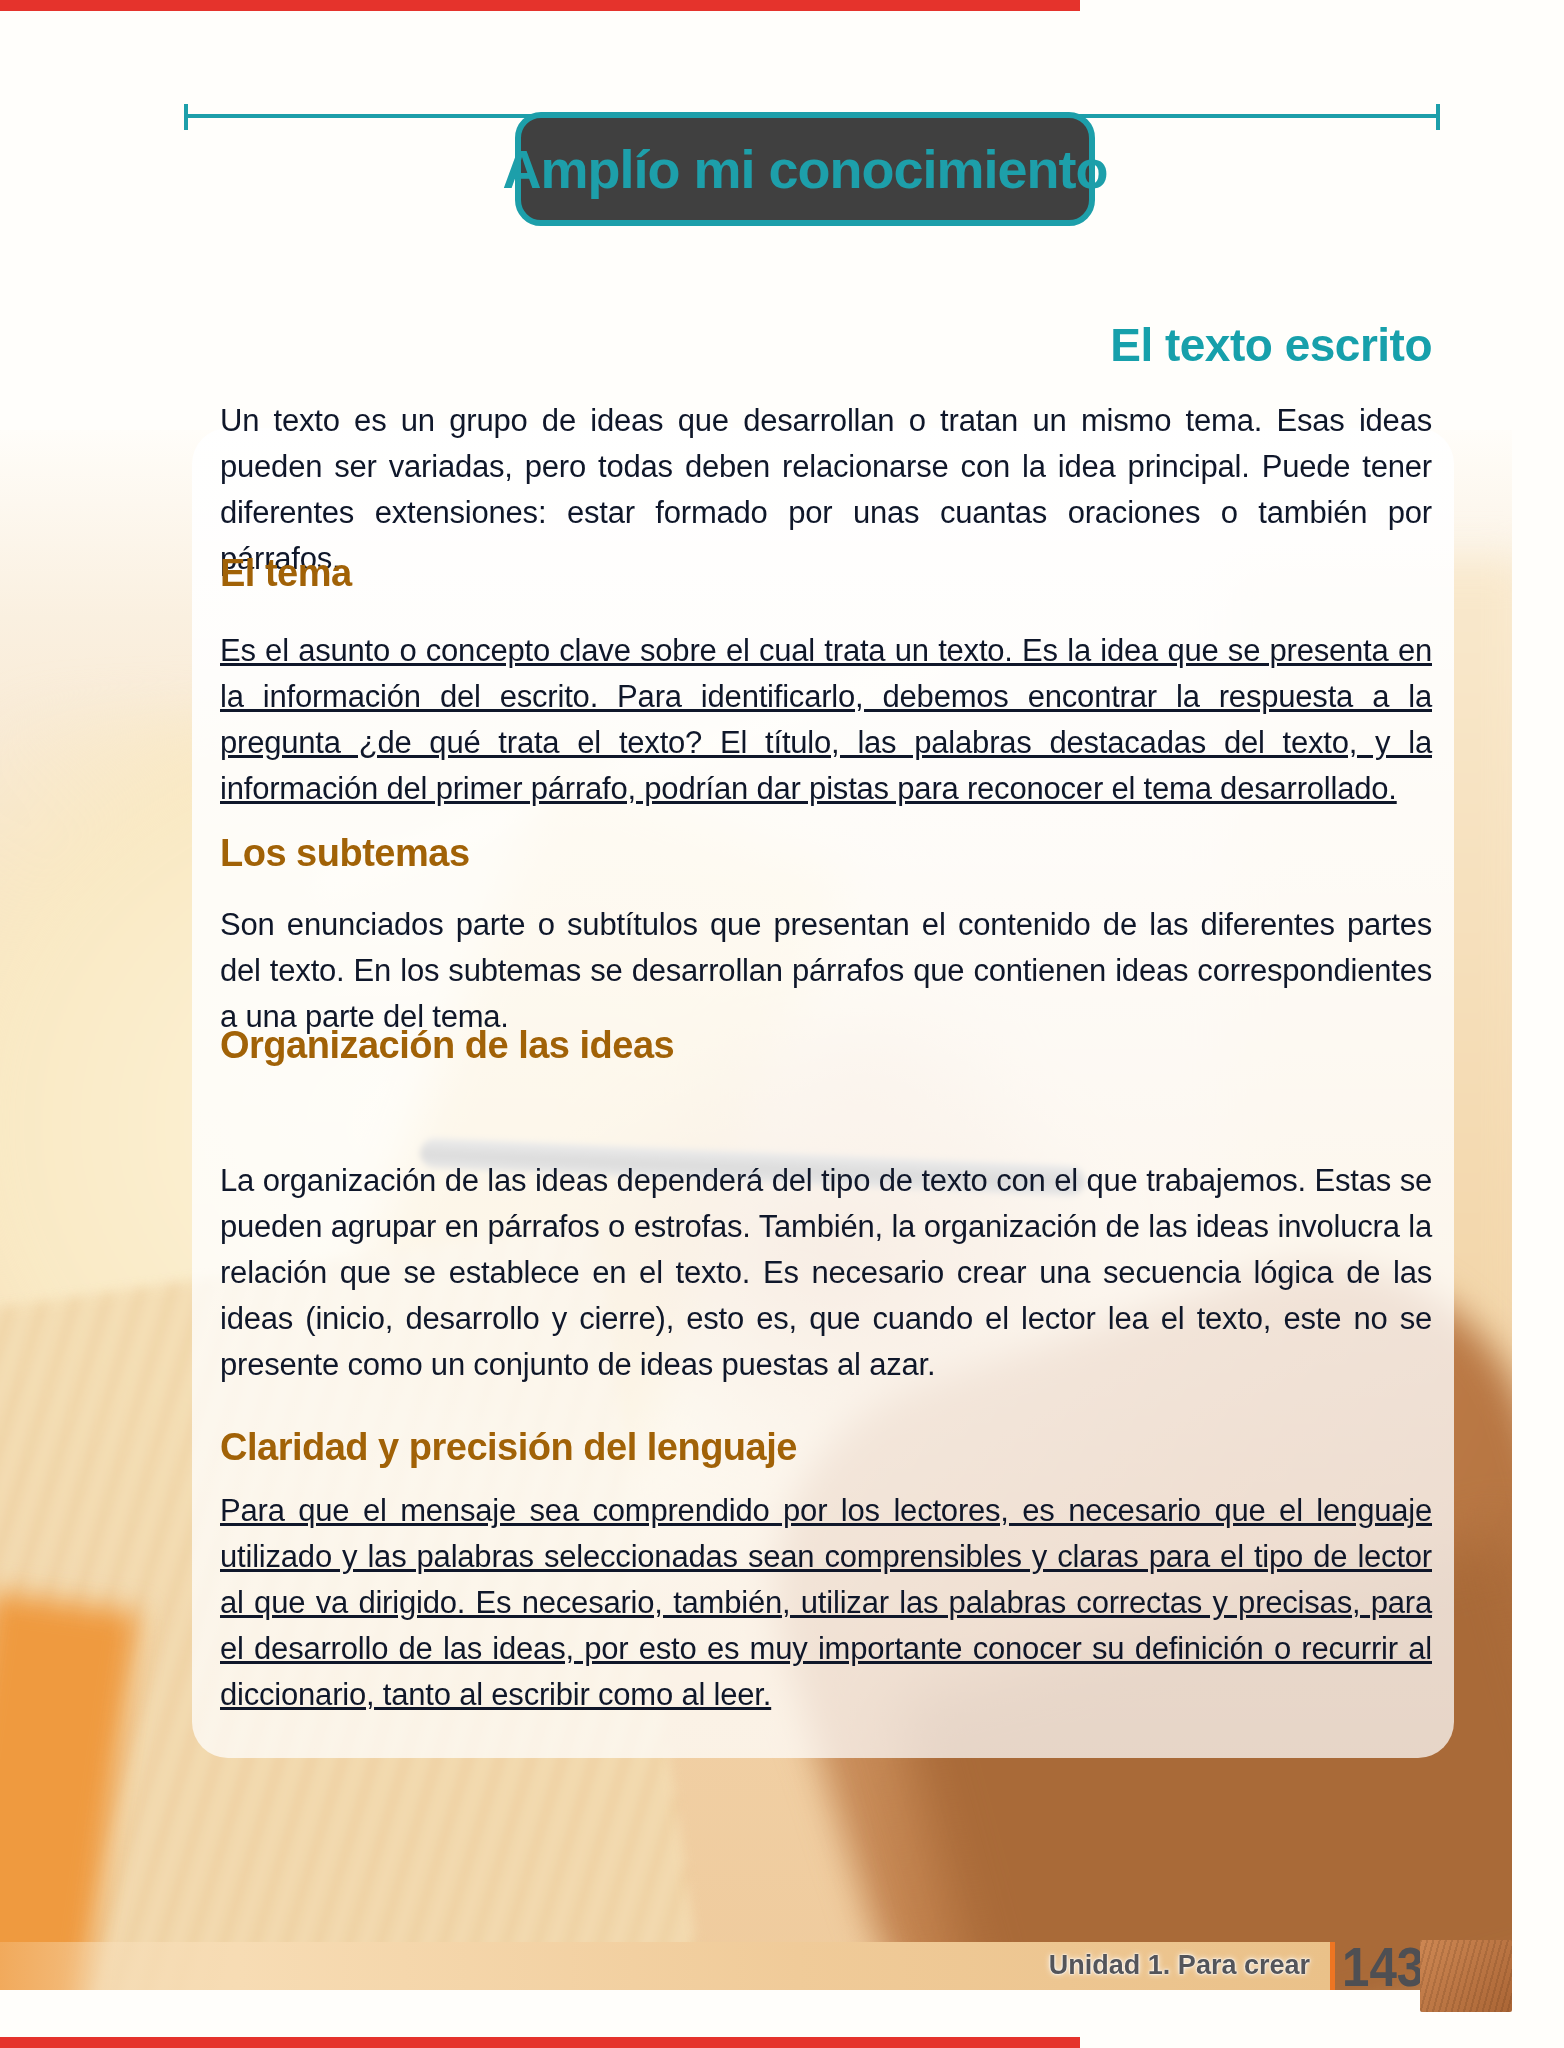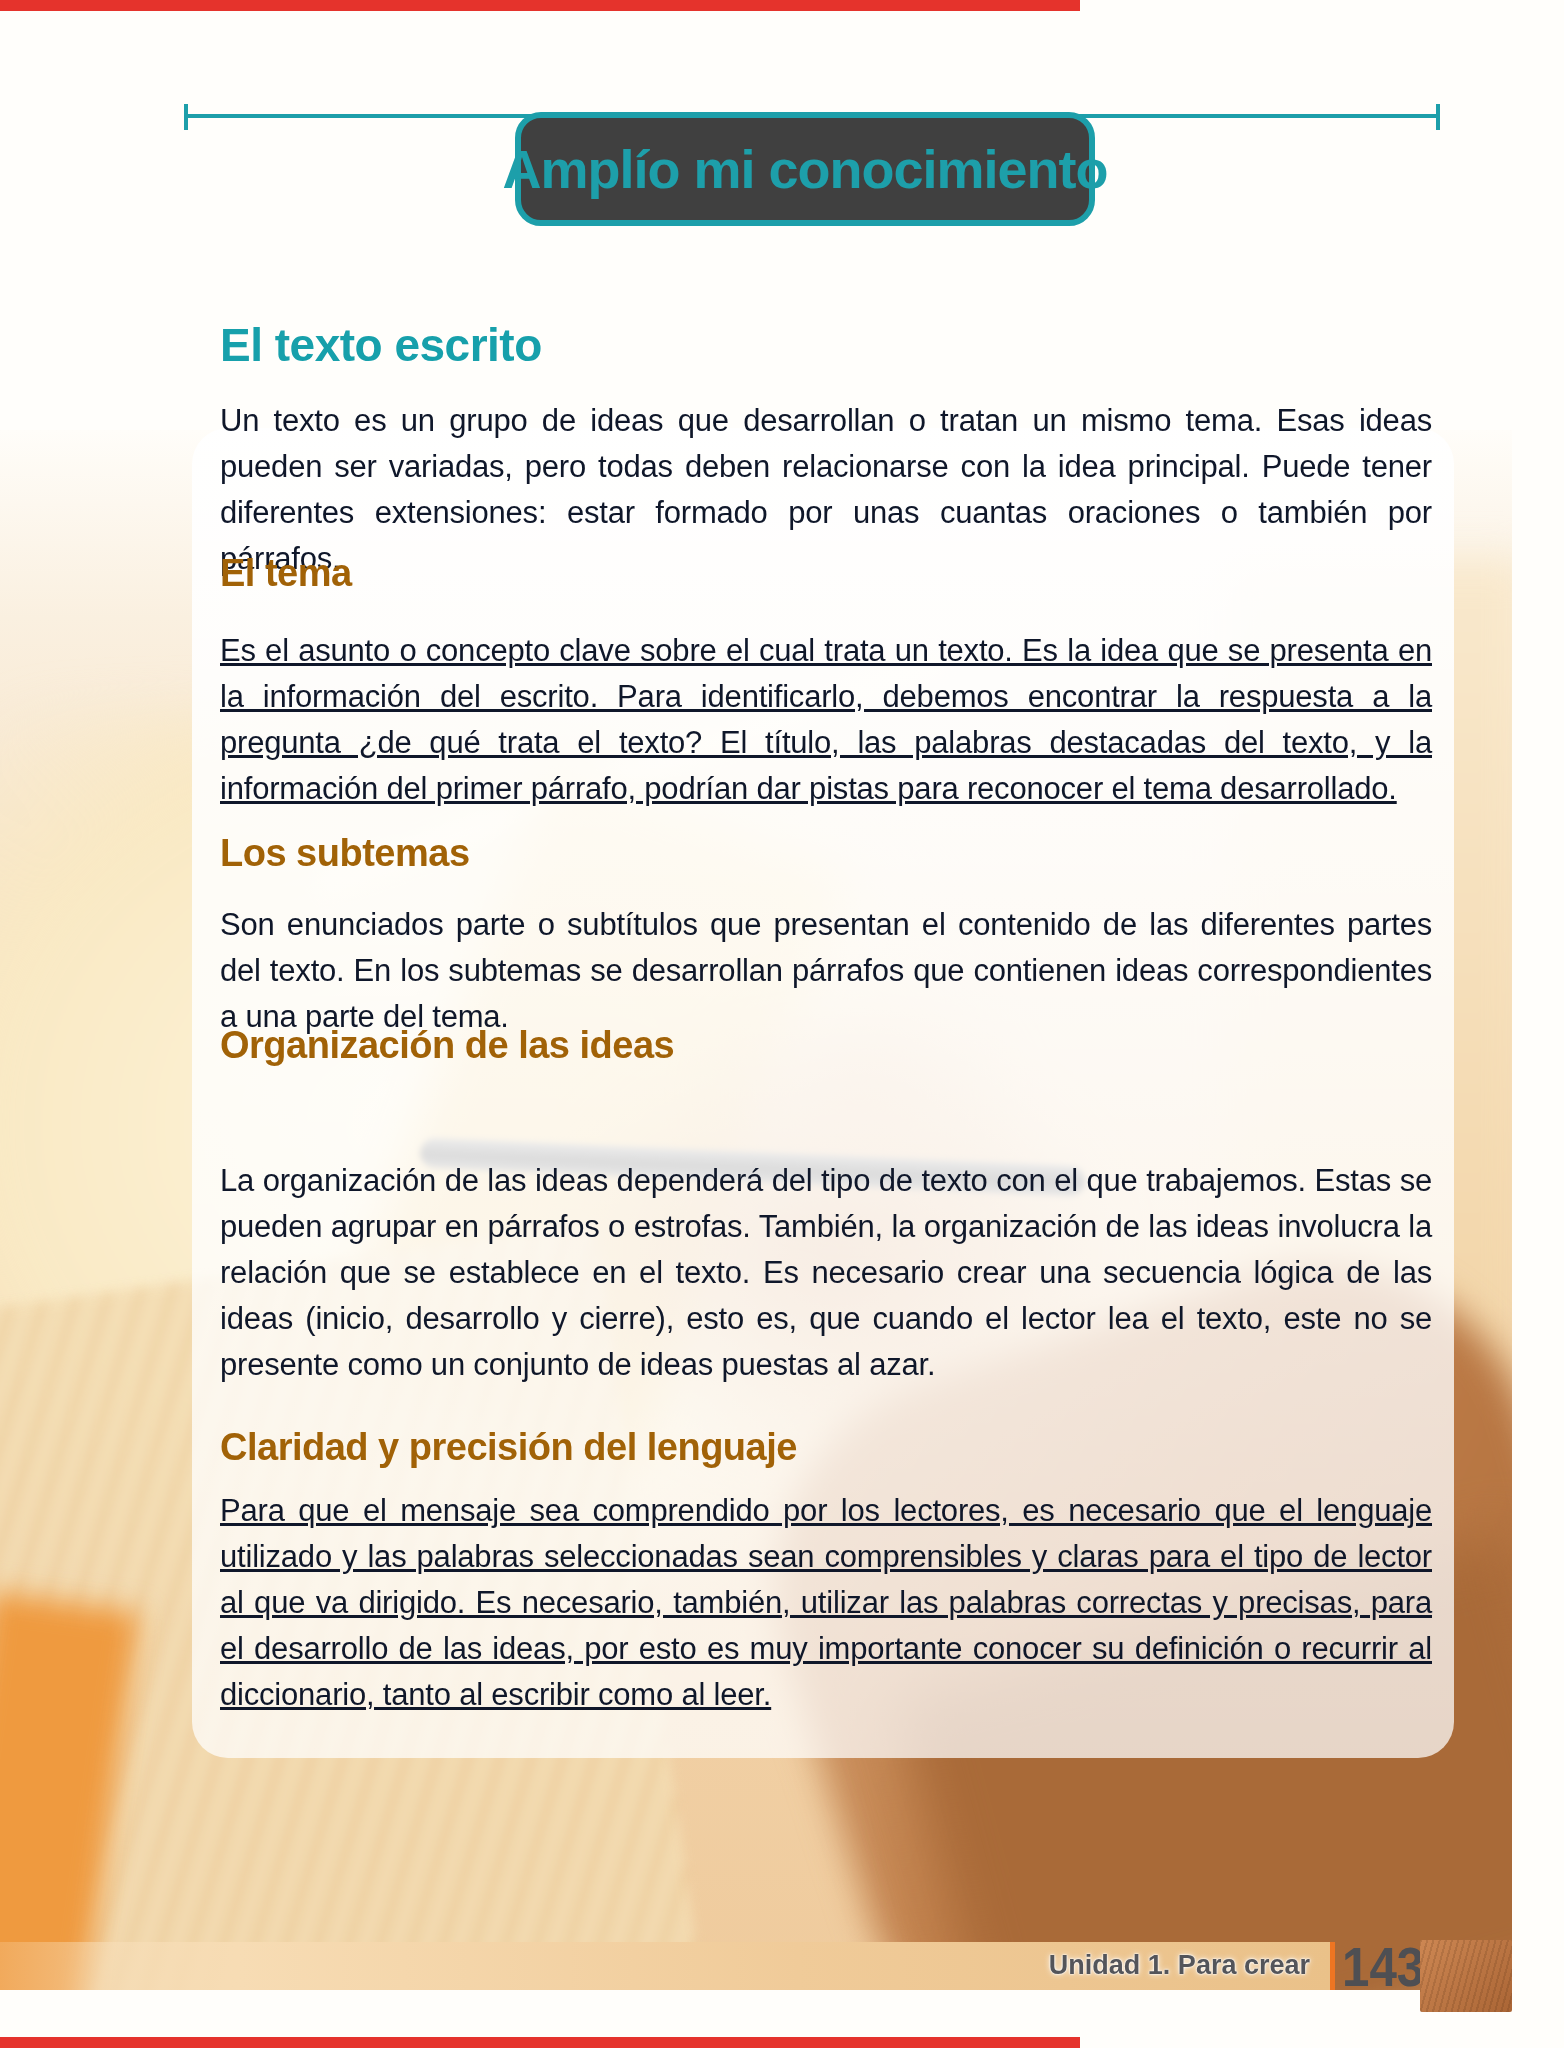--- a/index.html
+++ b/index.html
@@ -53,21 +53,21 @@
     background:#404040;border:6px solid #1d9faa;border-radius:26px;box-sizing:border-box;
     display:flex;align-items:center;justify-content:center;}
   .banner-title{font-size:54px;font-weight:bold;color:#1d9faa;letter-spacing:-1px;white-space:nowrap;}
 
   
   .txt{position:absolute;left:220px;width:1212px;z-index:10;}
   .h-main{font-size:46px;font-weight:bold;color:#17a0ab;letter-spacing:-0.5px;}
   .h-sub{font-size:38px;font-weight:bold;color:#a16207;letter-spacing:-0.5px;}
   .body-text{font-size:31px;line-height:46px;color:#0f172a;text-align:justify;letter-spacing:-0.2px;}
 
-  .s0h{top:318px;} .s0b{top:398px;}
+  .s0h{top:318px;text-align:right;} .s0b{top:398px;}
   .s1h{top:552px;} .s1b{top:628px;text-decoration:underline;}
   .s2h{top:832px;} .s2b{top:902px;}
   .s3h{top:1016px;margin-top:8px;} .s3b{top:1158px;}
   .s4h{top:1398px;margin-top:28px;} .s4b{top:1488px;text-decoration:underline;}
 
   
   .footer-bar{position:absolute;left:0;top:1942px;width:1330px;height:48px;z-index:20;
     background:linear-gradient(90deg,rgba(250,233,207,.2) 0%,#f7dcb4 18%,#f0cb99 60%,#eac189 100%);}
   .footer-label{position:absolute;right:254px;top:1950px;z-index:21;
     font-size:27px;font-weight:bold;color:#54555a;white-space:nowrap;

